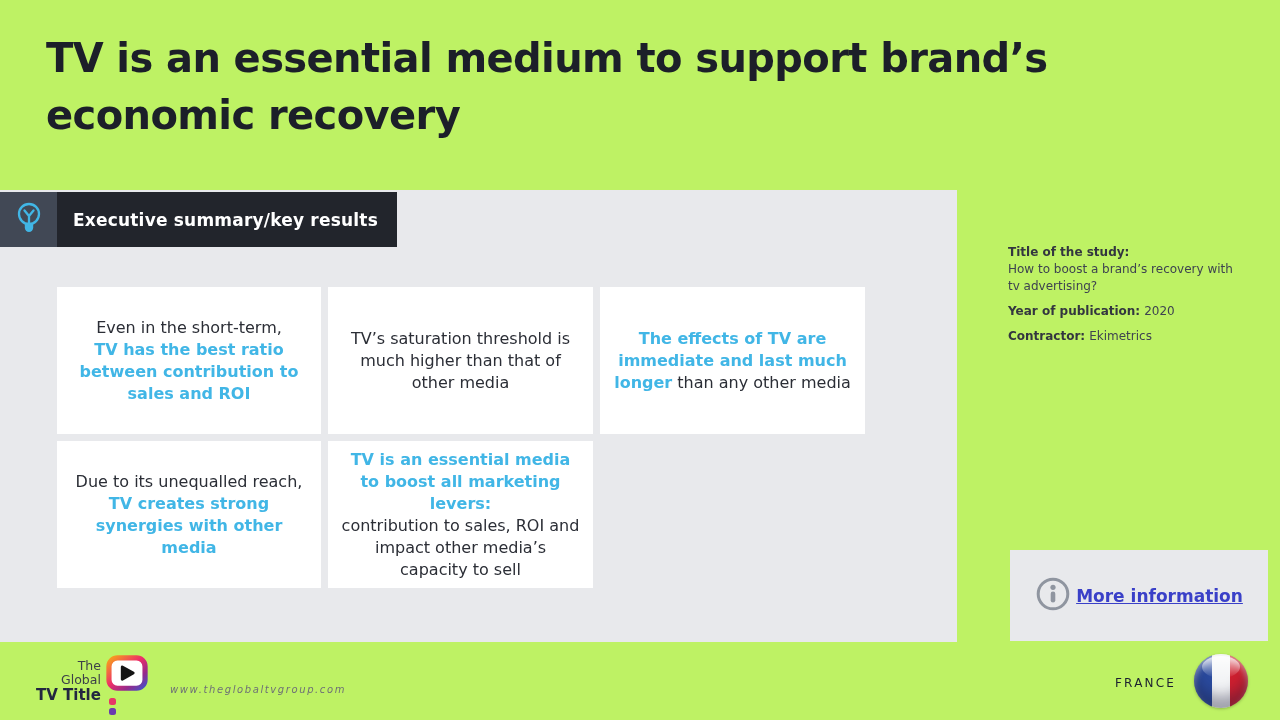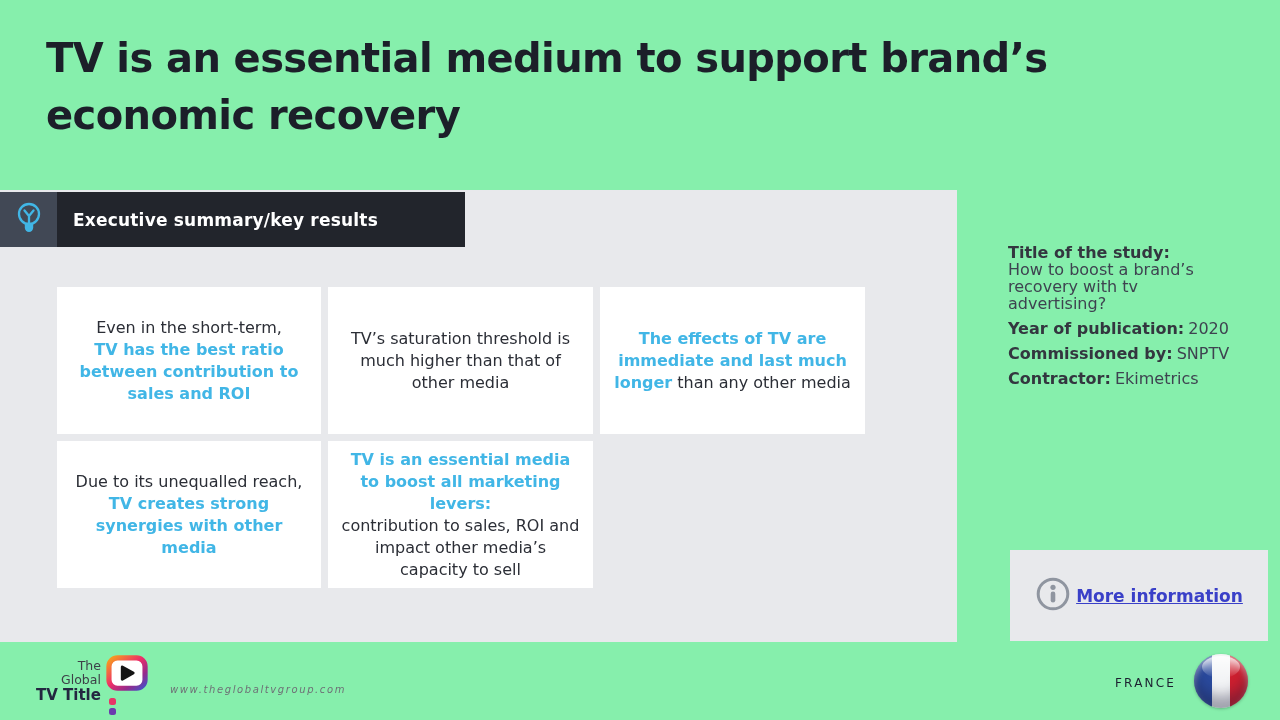--- a/index.html
+++ b/index.html
@@ -1,46 +1,46 @@
 <!DOCTYPE html>
 <html><head>
 <meta charset="utf-8">
 <style>
   html,body { margin:0; padding:0; background:#fff; }
   .slide {
-    position:relative; width:1280px; height:720px; background:#86efac;
+    position:relative; width:1280px; height:720px; background:#bef264;
     font-family:"DejaVu Sans", sans-serif; overflow:hidden;
   }
   
   .title {
     position:absolute; left:46px; top:30px; width:1190px;
     font-size:40px; font-weight:bold; color:#1c1f29; line-height:1.42;
     letter-spacing:-0.6px;
   }
   
   .panel { position:absolute; left:0; top:190px; width:957px; height:452px; background:#e8e9ec; }
   
   .header-row { position:absolute; left:0; top:192px; height:55px; display:flex; }
   .bulb-box { width:57px; height:55px; background:#414855; display:flex; align-items:center; justify-content:center; }
-  .header-bar { width:408px; height:55px; background:#22252c; display:flex; align-items:center; padding-left:16px; box-sizing:border-box; }
+  .header-bar { width:340px; height:55px; background:#22252c; display:flex; align-items:center; padding-left:16px; box-sizing:border-box; }
   .header-label { color:#ffffff; font-weight:bold; font-size:17px; letter-spacing:0.2px; }
   
   .cards {
     position:absolute; left:57px; top:287px;
     display:grid; grid-template-columns:264px 265px 265px; grid-auto-rows:147px;
     column-gap:24px; row-gap:23px;gap:7px;
   }
   .card {
     background:#ffffff; display:flex; align-items:center; justify-content:center;
     text-align:center; padding:0 12px; box-sizing:border-box;
     font-size:16px; line-height:22px; color:#2b2e36;
   }
   .card .blue { color:#41b6e6; font-weight:bold; }
   
-  .study { position:absolute; left:1008px; top:244px; width:232px; font-size:16px; line-height:17px; color:#3e4350; }
+  .study { position:absolute; left:1008px; top:244px; width:232px; font-size:12px; line-height:17px; color:#3e4350; }
   .study .entry { margin-bottom:8px; }
   .study .lbl { font-weight:bold; color:#33363f; }
   .study .val { margin-left:4px; }
   
   .more-box {
     position:absolute; left:1010px; top:550px; width:258px; height:91px; background:#e8e9ec;
     display:flex; flex-direction:row; align-items:center; justify-content:center; gap:5px;
   }
   .more-link { font-size:17px; font-weight:bold; color:#3a40c8; text-decoration:underline; }
   
@@ -123,23 +123,20 @@
 
   <div class="study">
     <div class="entry">
       <div class="lbl">Title of the study:</div>
       <div>How to boost a brand’s recovery with tv advertising?</div>
     </div>
     <div class="entry">
       <span class="lbl">Year of publication:</span><span class="val">2020</span>
     </div>
     <div class="entry">
-      <span class="lbl">Commissioned by:</span><span class="val">SNPTV</span>
-    </div>
-    <div class="entry">
       <span class="lbl">Contractor:</span><span class="val">Ekimetrics</span>
     </div>
   </div>
 
   <div class="more-box">
     <span>
       <svg width="36" height="36" viewBox="0 0 36 36">
         <circle cx="18" cy="18" r="14.8" fill="none" stroke="#8f95a0" stroke-width="3"></circle>
         <circle cx="18" cy="11.3" r="2.6" fill="#8f95a0"></circle>
         <rect x="15.7" y="15.4" width="4.6" height="11.2" rx="2.3" fill="#8f95a0"></rect>

